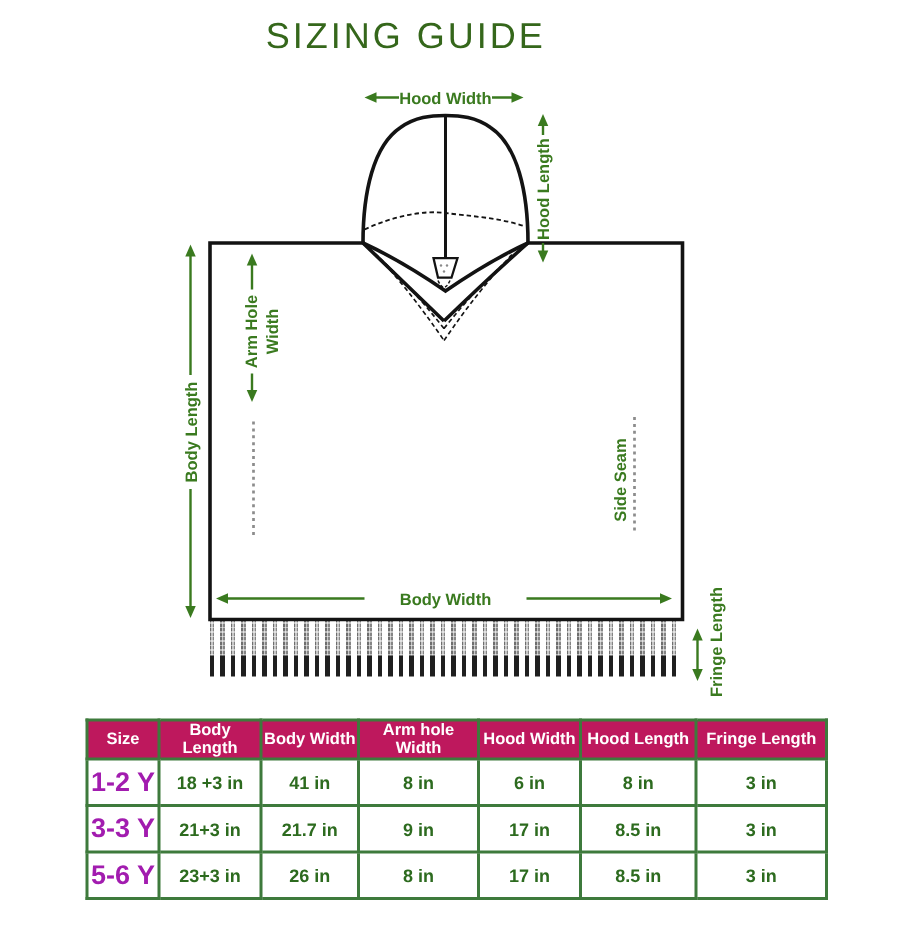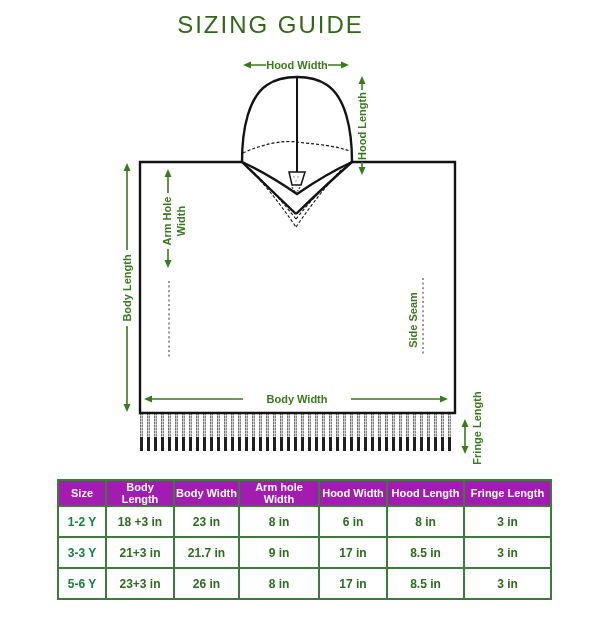--- a/index.html
+++ b/index.html
@@ -54,36 +54,36 @@
     table-layout:fixed;
     font-family:"Liberation Sans", sans-serif;
   }
   table.size-table th, table.size-table td{
     border:2px solid #3e7a3c;
     text-align:center;
     vertical-align:middle;
     padding:0;
   }
   table.size-table th{
-    background:#a21caf;
+    background:#be185d;
     color:#ffffff;
     font-size:11px;
     font-weight:bold;
     height:20px;
   }
   table.size-table td{
     background:#ffffff;
     color:#2d6b1f;
     font-size:12px;
     font-weight:bold;
     height:29px;
   }
   table.size-table td.size-cell{
-    color:#15803d;
-    font-size:12px;
+    color:#a21caf;
+    font-size:18px;
   }
 </style>
 </head>
 <body>
 
 <div class="canvas">
 
   <div class="page-title">SIZING GUIDE</div>
 
   <div class="fringe-top"></div>
@@ -177,21 +177,21 @@
         <th>Arm hole Width</th>
         <th>Hood Width</th>
         <th>Hood Length</th>
         <th>Fringe Length</th>
       </tr>
     </thead>
     <tbody>
       <tr>
         <td class="size-cell">1-2 Y</td>
         <td>18 +3 in</td>
-        <td>23 in</td>
+        <td>41 in</td>
         <td>8 in</td>
         <td>6 in</td>
         <td>8 in</td>
         <td>3 in</td>
       </tr>
       <tr>
         <td class="size-cell">3-3 Y</td>
         <td>21+3 in</td>
         <td>21.7 in</td>
         <td>9 in</td>

